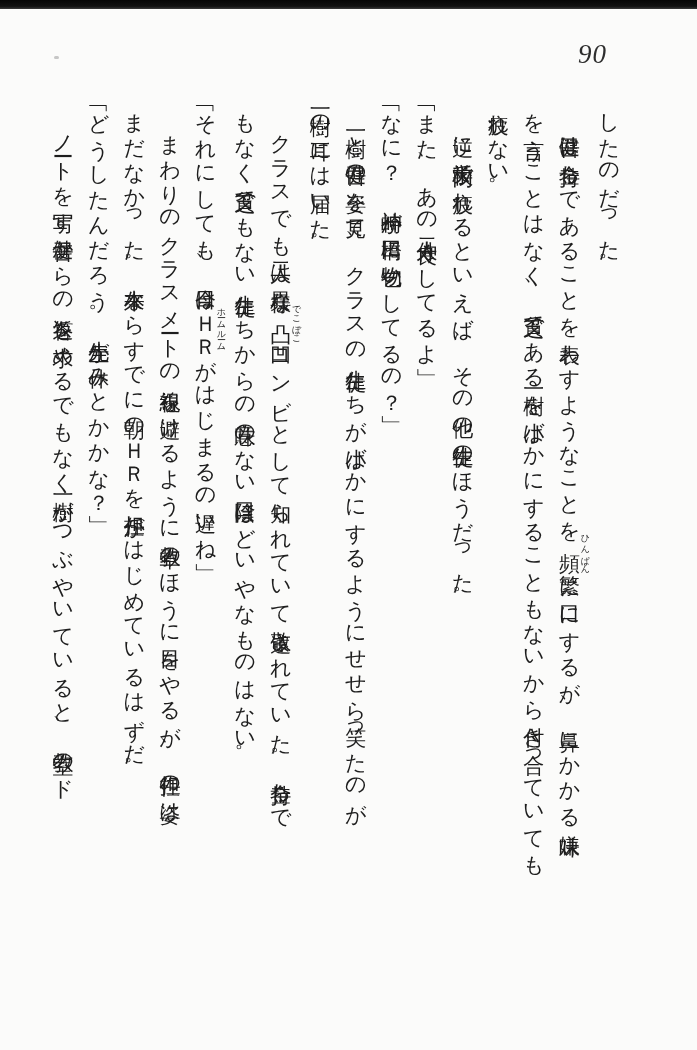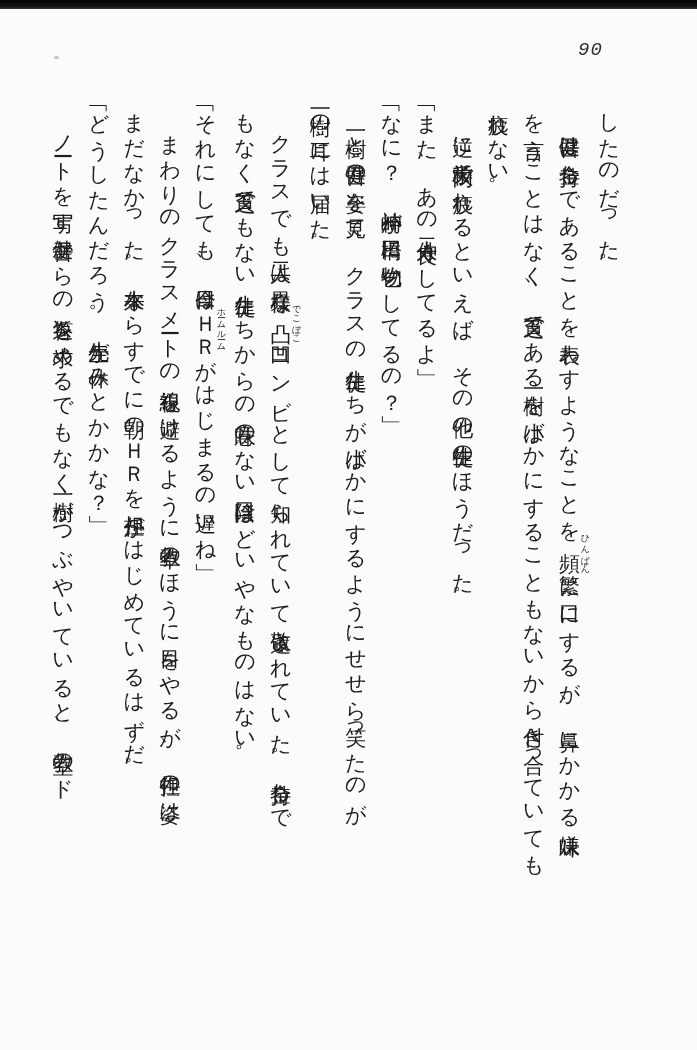--- a/index.html
+++ b/index.html
@@ -31,23 +31,23 @@
     width: 5px;
     height: 3px;
     background: #9a9a9a;
     opacity: 0.55;
     border-radius: 2px;
   }
   .page-number {
     position: absolute;
     top: 39px;
     left: 578px;
-    font-family: Liberation Mono, monospace;
+    font-family: Liberation Serif, serif;
     font-style: italic;
-    font-size: 19px;
+    font-size: 27px;
     color: #2e2e2e;
     letter-spacing: 1px;
   }
   .text-block {
     position: absolute;
     top: 98px;
     right: 71px;
     height: 858px;
     writing-mode: vertical-rl;
     text-orientation: mixed;

